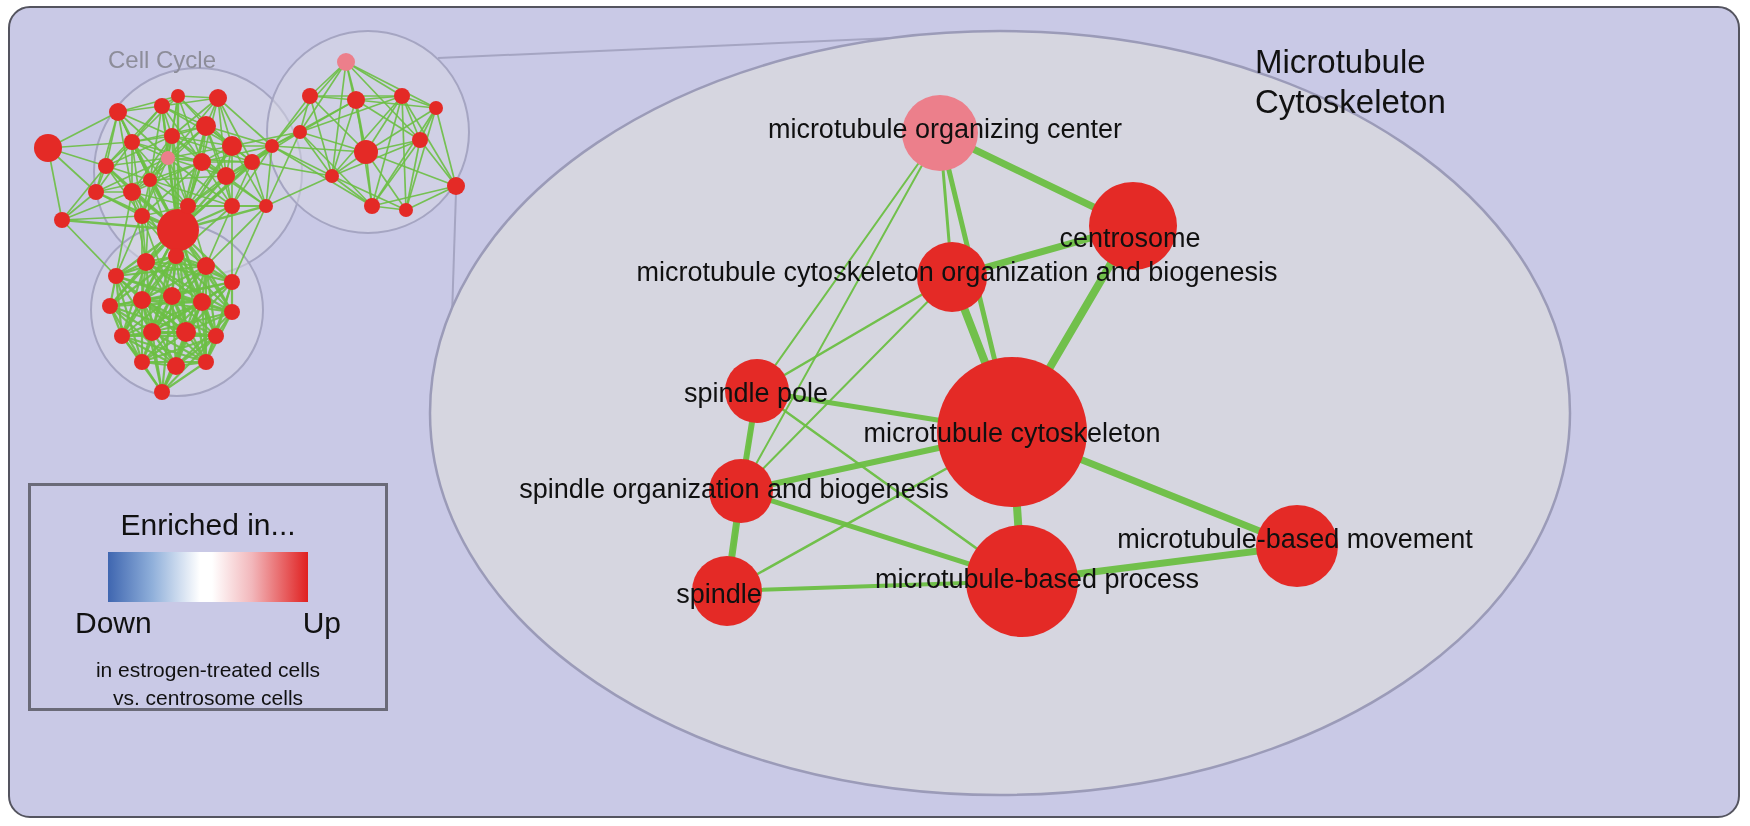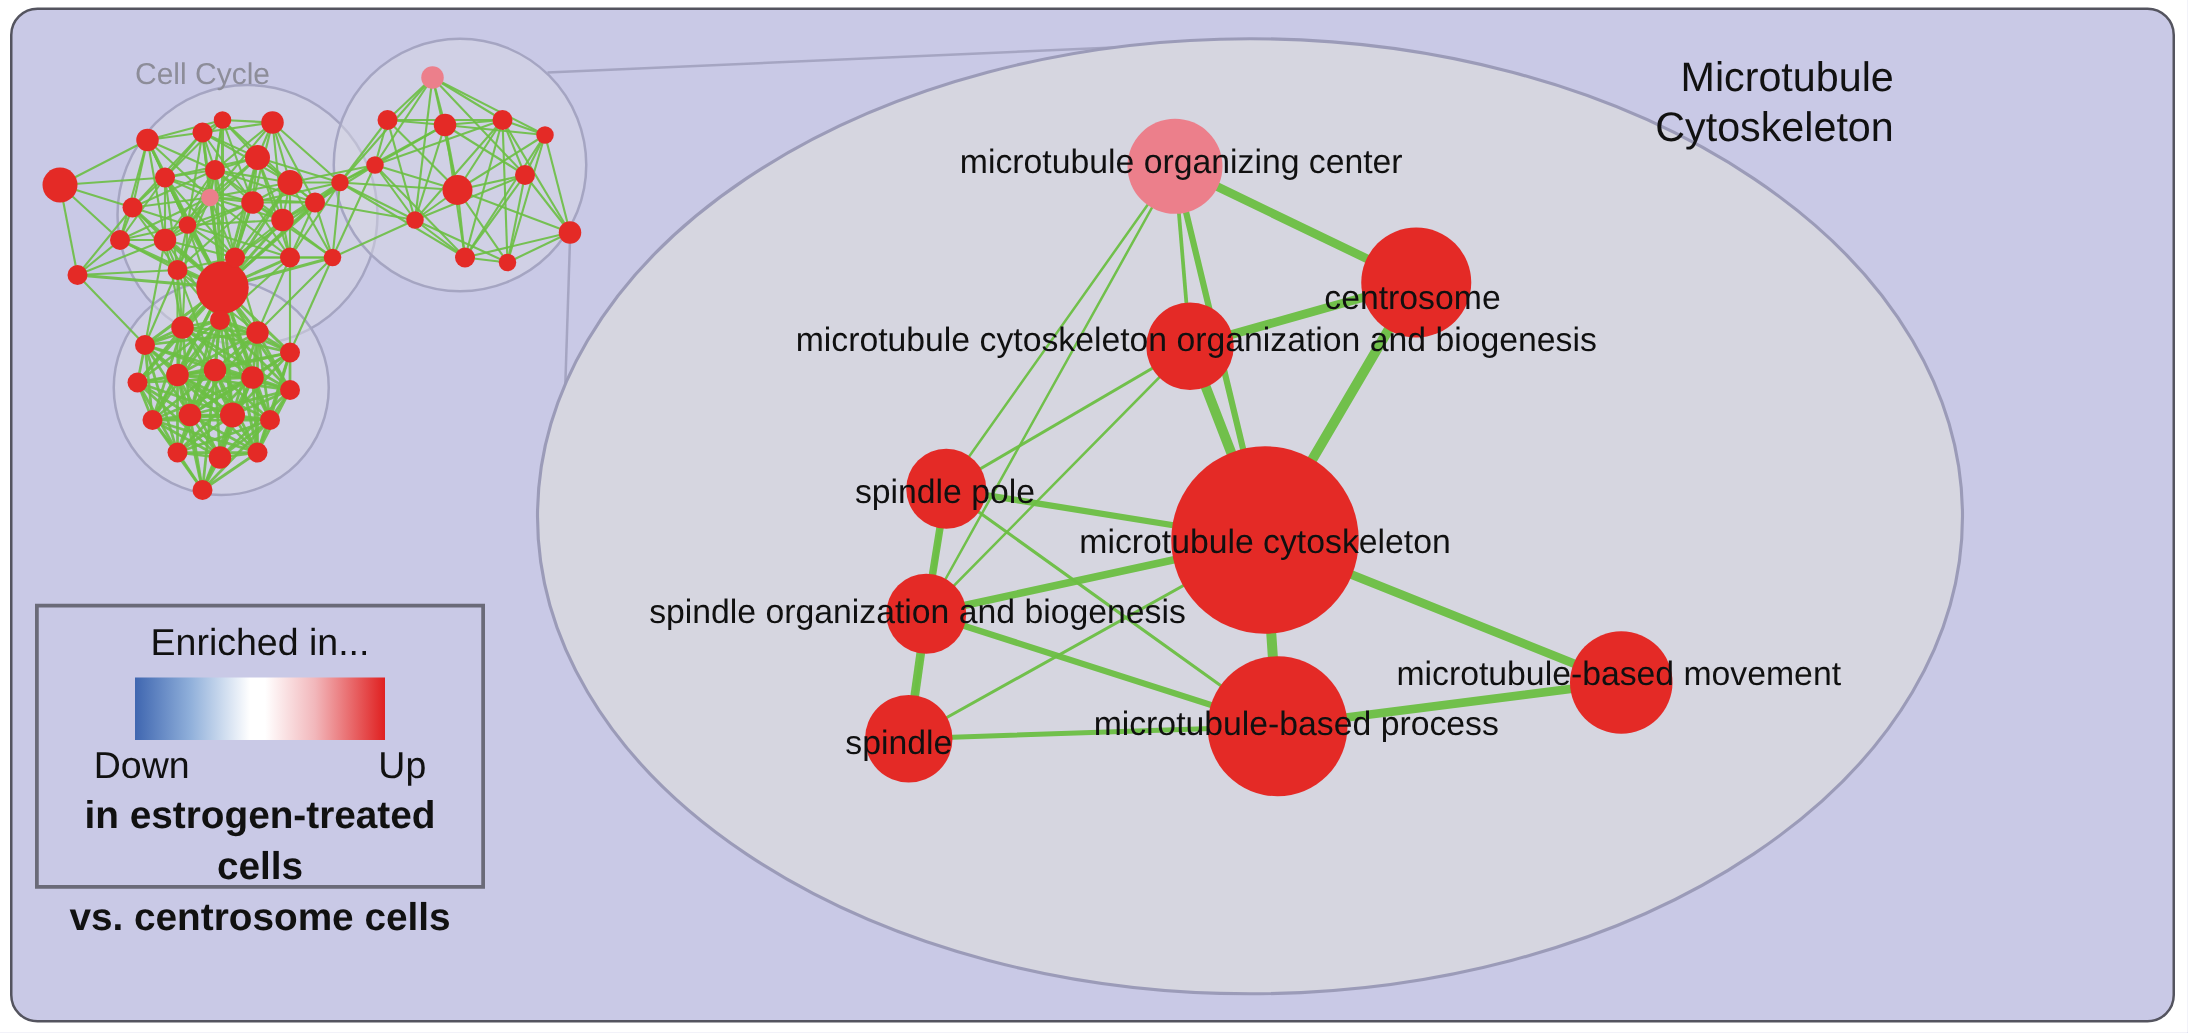--- a/index.html
+++ b/index.html
@@ -4,30 +4,30 @@
 <style>
   html,body{margin:0;padding:0;background:#ffffff;font-family:"Liberation Sans",sans-serif;}
   .page{position:relative;width:1750px;height:826px;overflow:hidden;}
   .panel{position:absolute;left:8px;top:6px;width:1732px;height:812px;background:#c9c9e6;
          border:2px solid #54545f;border-radius:22px;box-sizing:border-box;}
   svg.net{position:absolute;left:0;top:0;}
   svg.net text{font-family:"Liberation Sans",sans-serif;}
   .lbl{position:absolute;color:#8d8d99;font-size:24px;white-space:pre-line;}
   .cell-cycle{left:108px;top:46px;}
   .ubiquitin{left:34px;top:384px;line-height:1.28;}
-  .mt-title{position:absolute;left:1255px;top:42px;width:260px;text-align:right;
+  .mt-title{position:absolute;left:1255px;top:42px;width:260px;text-align:left;
             color:#111;font-size:33px;line-height:1.22;}
   .legend{position:absolute;left:28px;top:483px;width:360px;height:228px;
           border:3px solid #6a6a78;box-sizing:border-box;background:transparent;}
-  .legend-title{text-align:center;font-size:30px;color:#111;margin-top:12px;}
+  .legend-title{text-align:center;font-size:30px;color:#111;margin-top:22px;}
   .grad{width:200px;height:50px;margin:10px auto 4px;
         background:linear-gradient(90deg,#3f66b0 0%,#8fafda 22%,#ffffff 46%,#ffffff 52%,#f2b7bb 72%,#e02020 100%);}
-  .du-row{display:flex;justify-content:space-between;width:266px;margin:0 auto 2px;
+  .du-row{display:flex;justify-content:space-between;width:266px;margin:0 auto 16px;
           font-size:30px;color:#111;}
-  .cap{text-align:center;font-size:31px;color:#111;line-height:1.32;font-weight:bold;}
+  .cap{text-align:center;font-size:21px;color:#111;line-height:1.32;}
 </style>
 </head>
 <body>
 
 <div class="page">
   <div class="panel"></div>
 
   <svg class="net" id="net" width="1750" height="826">
       <circle cx="198" cy="172" r="104" fill="rgba(216,216,228,0.5)" stroke="#a5a5c2" stroke-width="2"></circle>
       <circle cx="368" cy="132" r="101" fill="rgba(216,216,228,0.5)" stroke="#a5a5c2" stroke-width="2"></circle>

